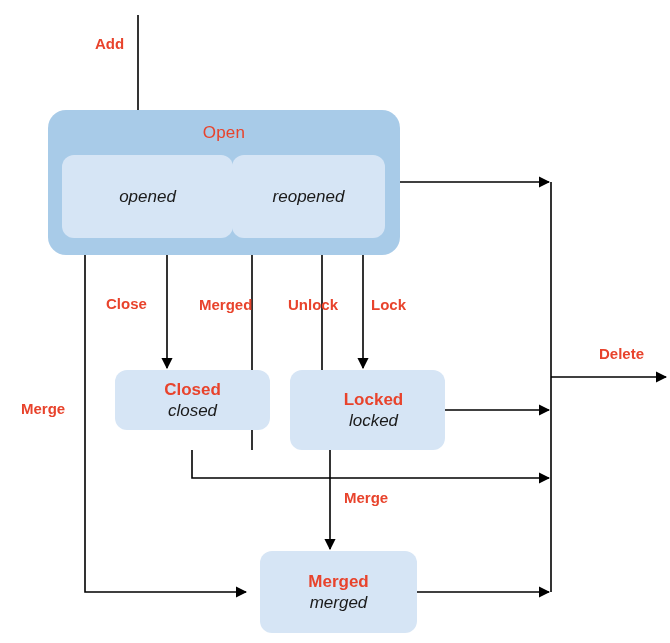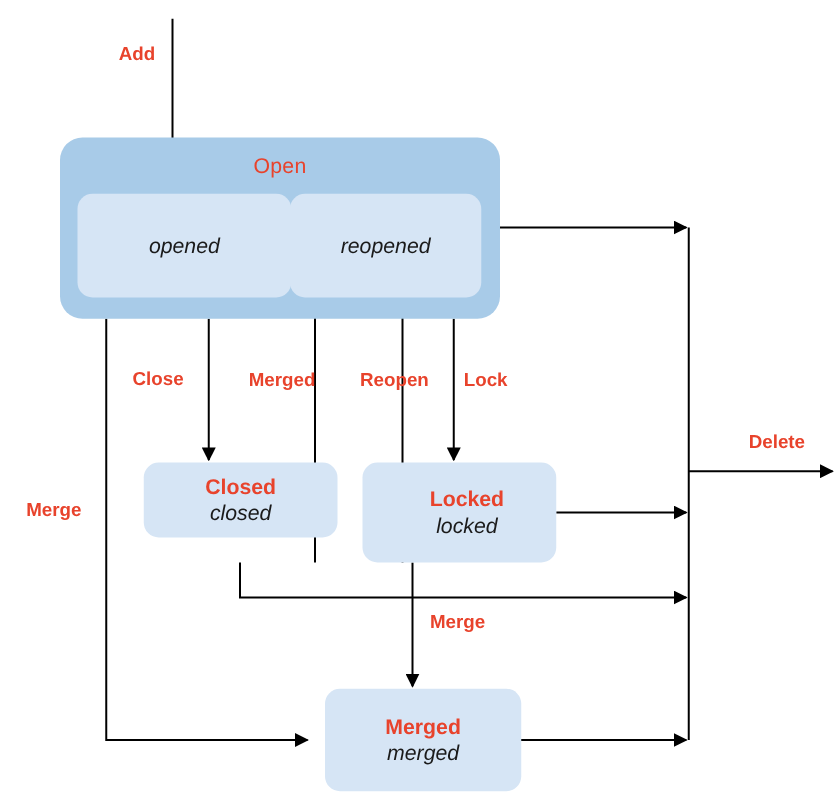--- a/index.html
+++ b/index.html
@@ -138,21 +138,21 @@
     <div class="state-title">Merged</div>
     <div class="state-value">merged</div>
   </div>
 
   <div class="edge-label" style="left:95px; top:35px;">Add</div>
 
   <div class="edge-label" style="left:106px; top:295px;">Close</div>
 
   <div class="edge-label" style="left:199px; top:296px;">Merged</div>
 
-  <div class="edge-label" style="left:288px; top:296px;">Reopen</div>
+  <div class="edge-label" style="left:288px; top:296px;">Unlock</div>
 
   <div class="edge-label" style="left:371px; top:296px;">Lock</div>
 
   <div class="edge-label" style="left:21px; top:400px;">Merge</div>
 
   <div class="edge-label" style="left:344px; top:489px;">Merge</div>
 
   <div class="edge-label" style="left:599px; top:345px;">Delete</div>
 
 </div>

